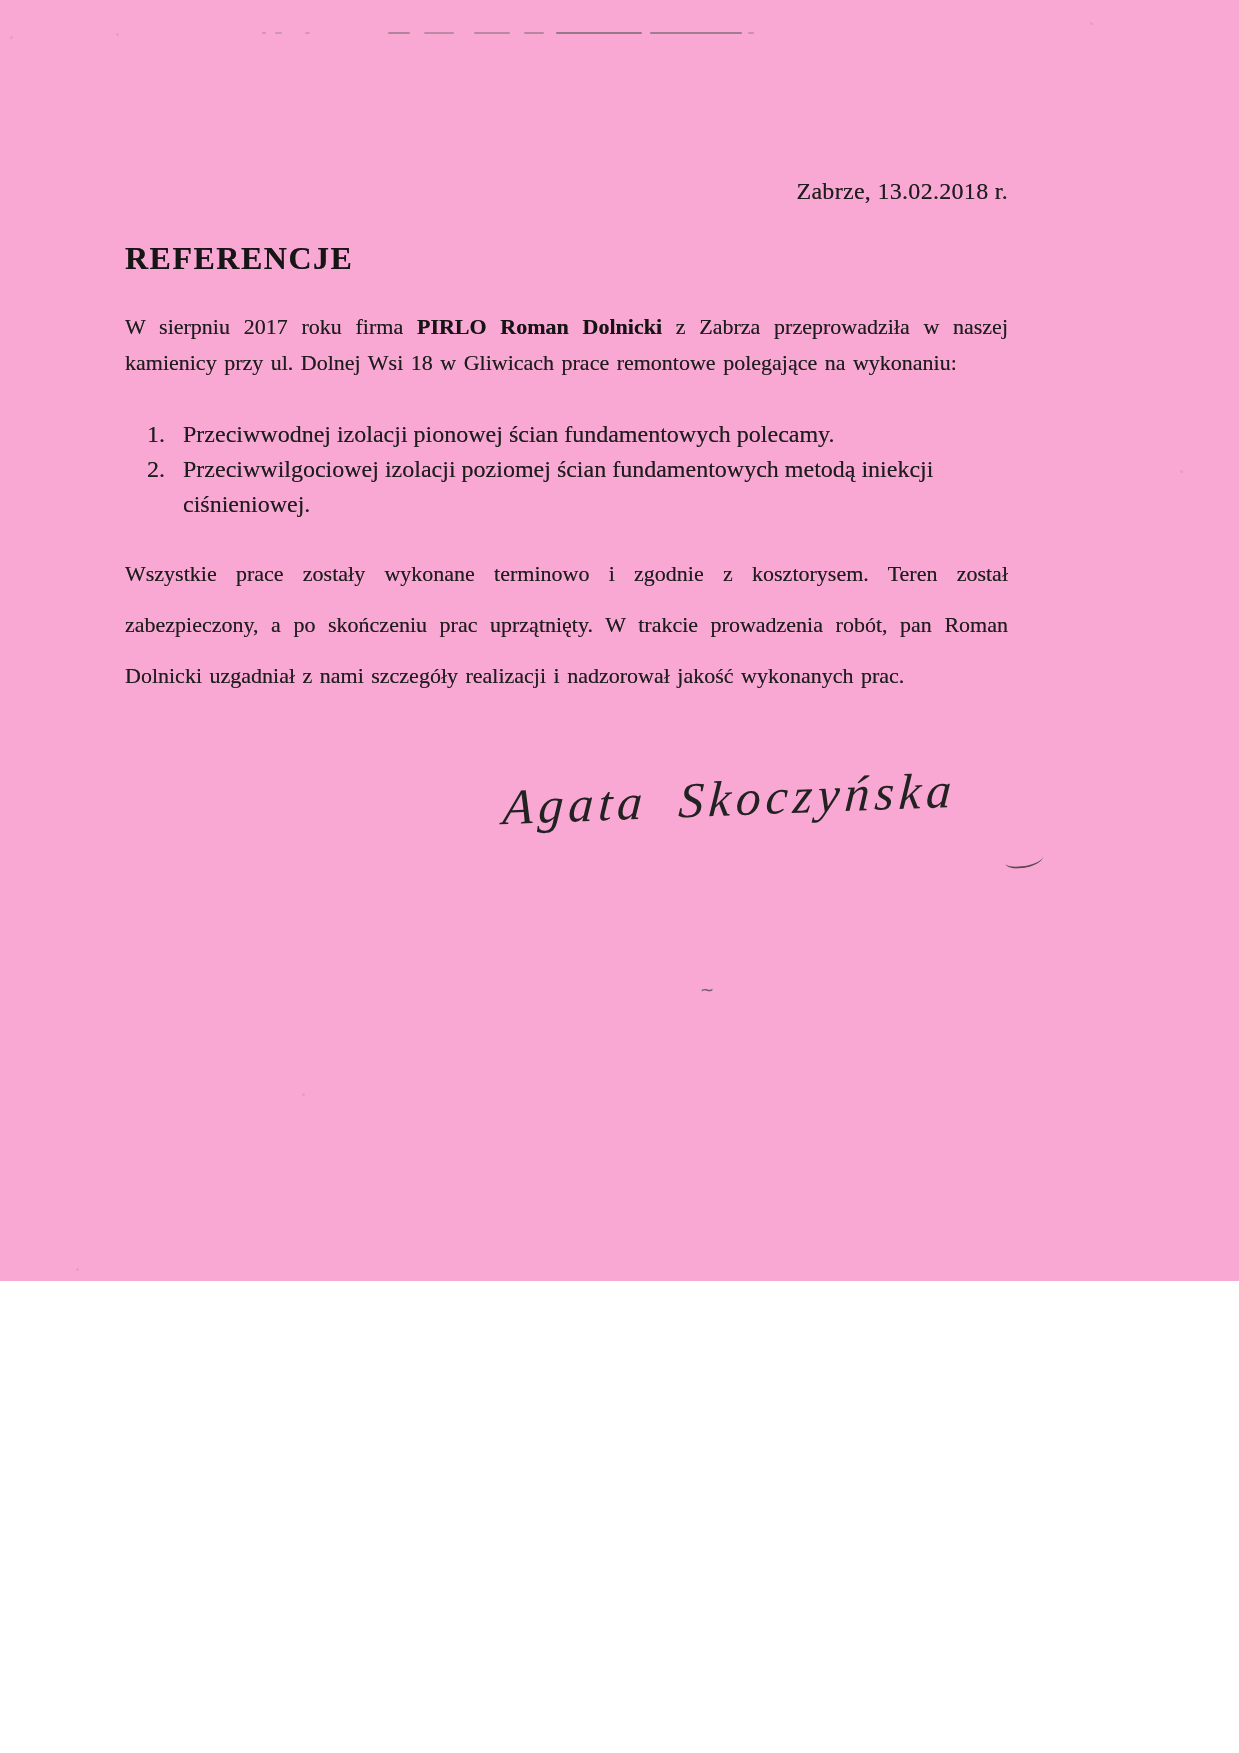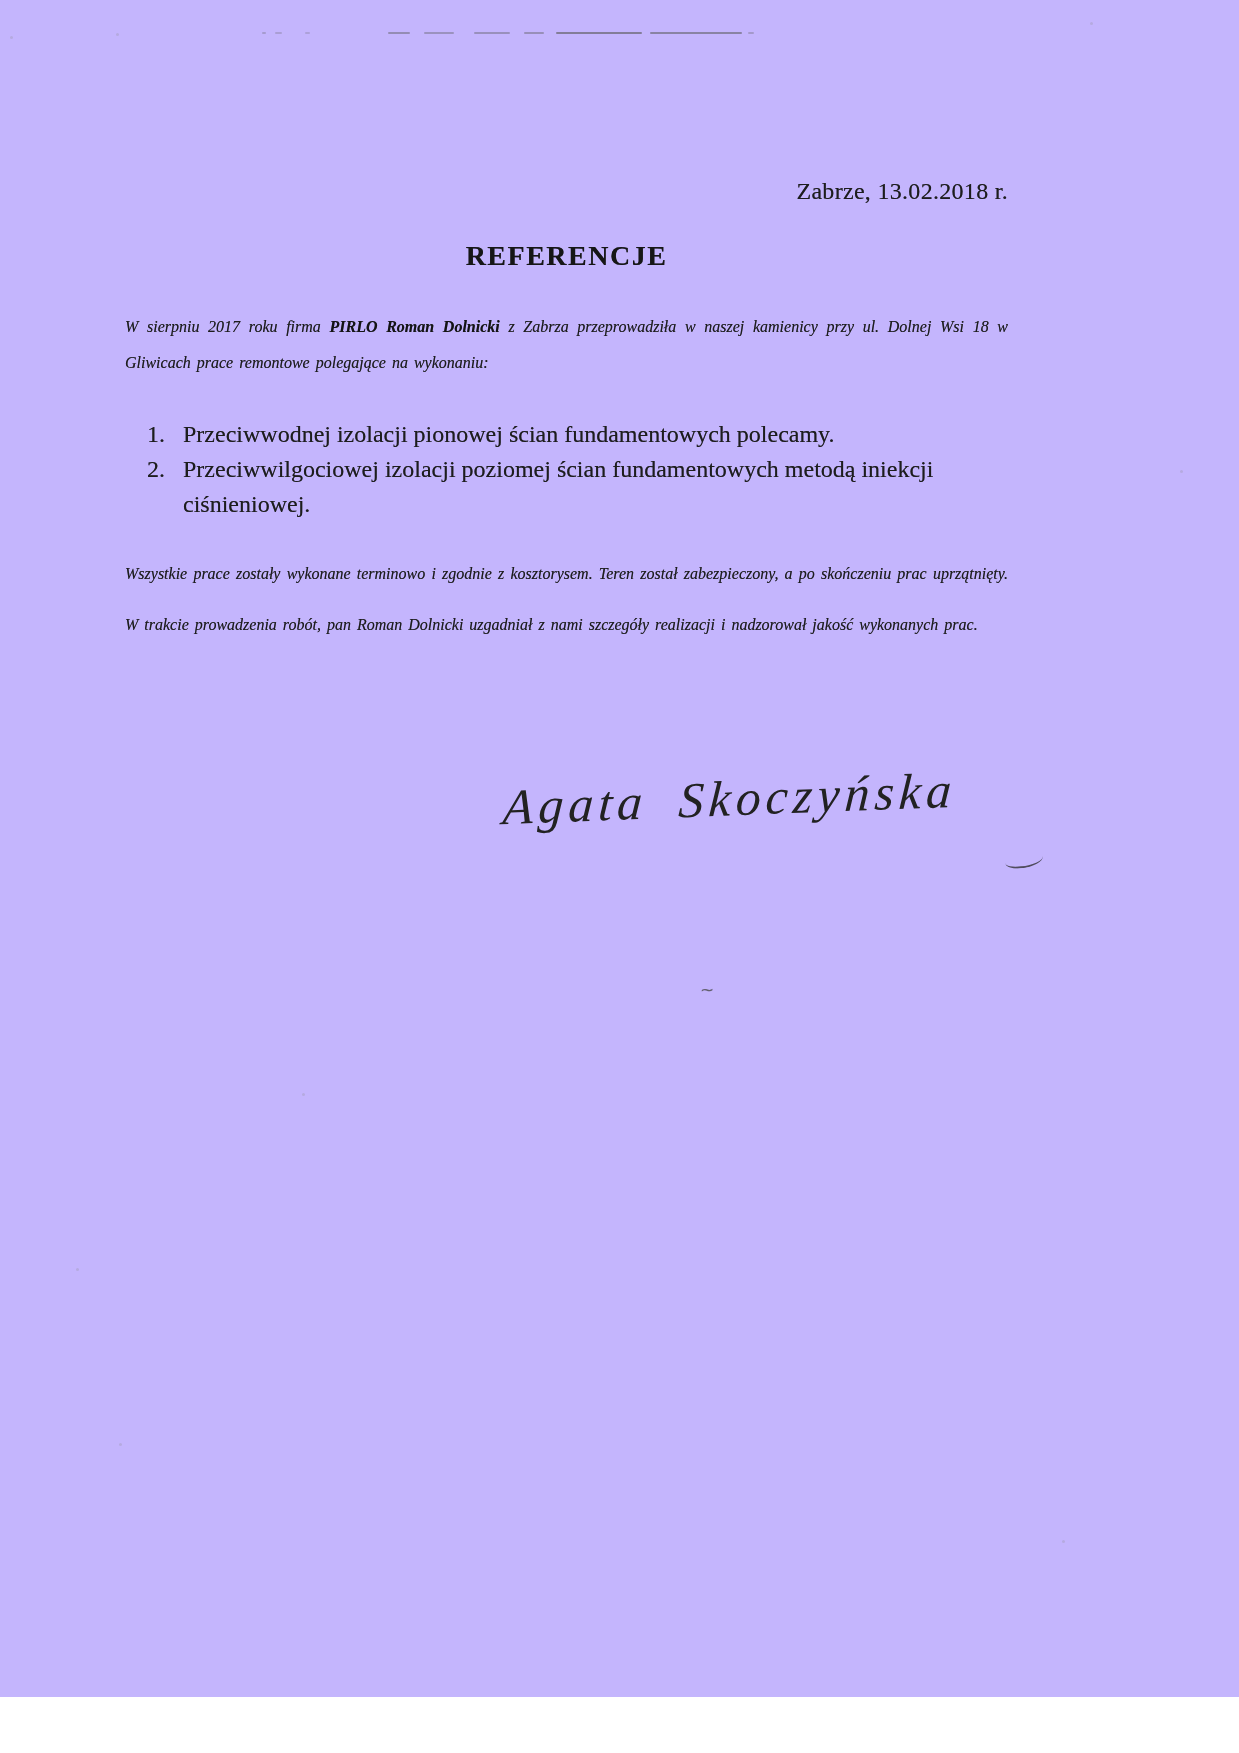--- a/index.html
+++ b/index.html
@@ -4,22 +4,22 @@
 <title>REFERENCJE</title>
 <style>
   html, body {
     margin: 0;
     padding: 0;
     background: #ffffff;
   }
   .page {
     position: relative;
     width: 1239px;
-    height: 1697px;
-    background: #c4b5fd;
+    height: 1281px;
+    background: #f9a8d4;
     overflow: hidden;
     font-family: "Liberation Serif", serif;
     color: #1d1d1d;
     text-shadow: 0 0 0.4px rgba(20,20,20,0.55); 
   }
 
   
   .scan-dashes { position: absolute; top: 29px; left: 0; height: 10px; width: 100%; }
   .scan-dashes i {
     position: absolute; top: 3px; height: 2px;
@@ -45,32 +45,30 @@
   .col { position: absolute; left: 125px; width: 883px; }
 
   .date-line {
     top: 178px;
     text-align: right;
     font-size: 24px;
     letter-spacing: 0.3px;
   }
   .doc-title {
     top: 240px;
-    text-align: center;
-    font-size: 28px;
+    font-size: 32px;
     font-weight: bold;
     letter-spacing: 1.5px;
     color: #161616;
   }
   .par {
-    font-size: 16px;
+    font-size: 22px;
     line-height: 36px;
     text-align: justify;
     word-spacing: 2px;
-    font-style: italic;
   }
   .intro   { top: 309px; }
   .body-par{ top: 548px; line-height: 51px; }
   .closing { top: 689px; line-height: 37px; }
 
   .bold-company { font-weight: bold; color: #141414; }
 
   .work-list {
     position: absolute;
     top: 417px; left: 147px; width: 861px;

